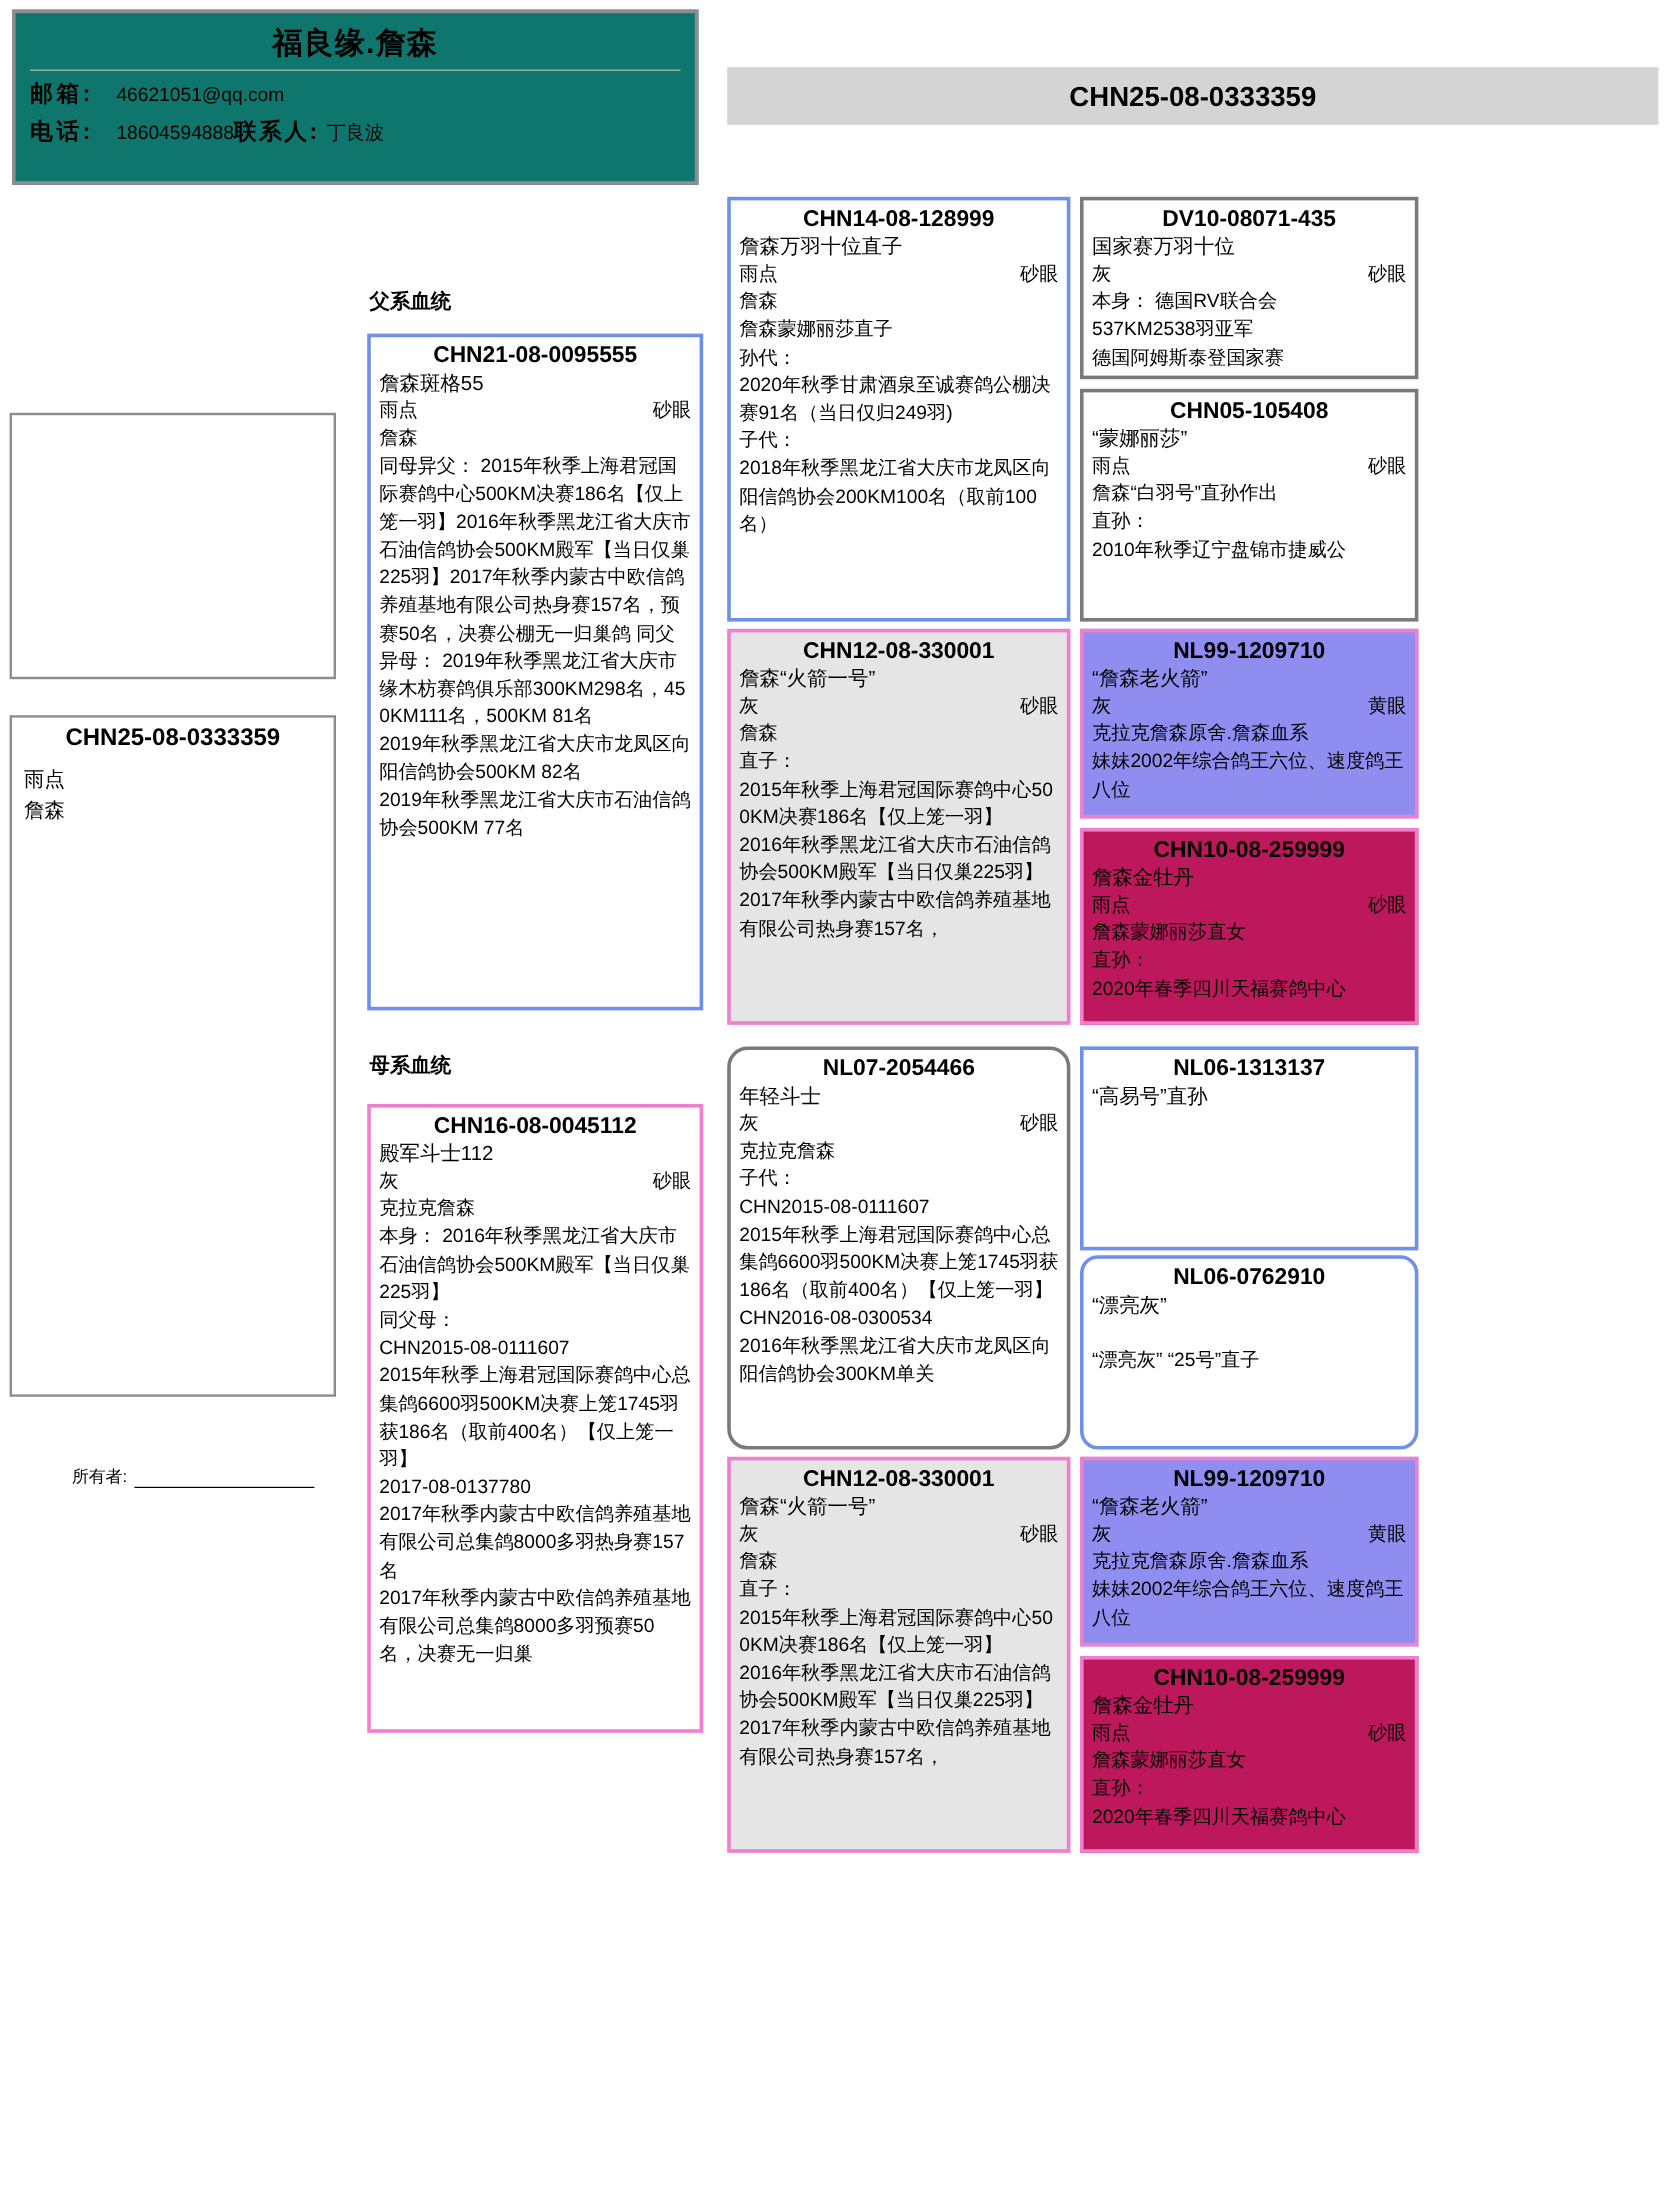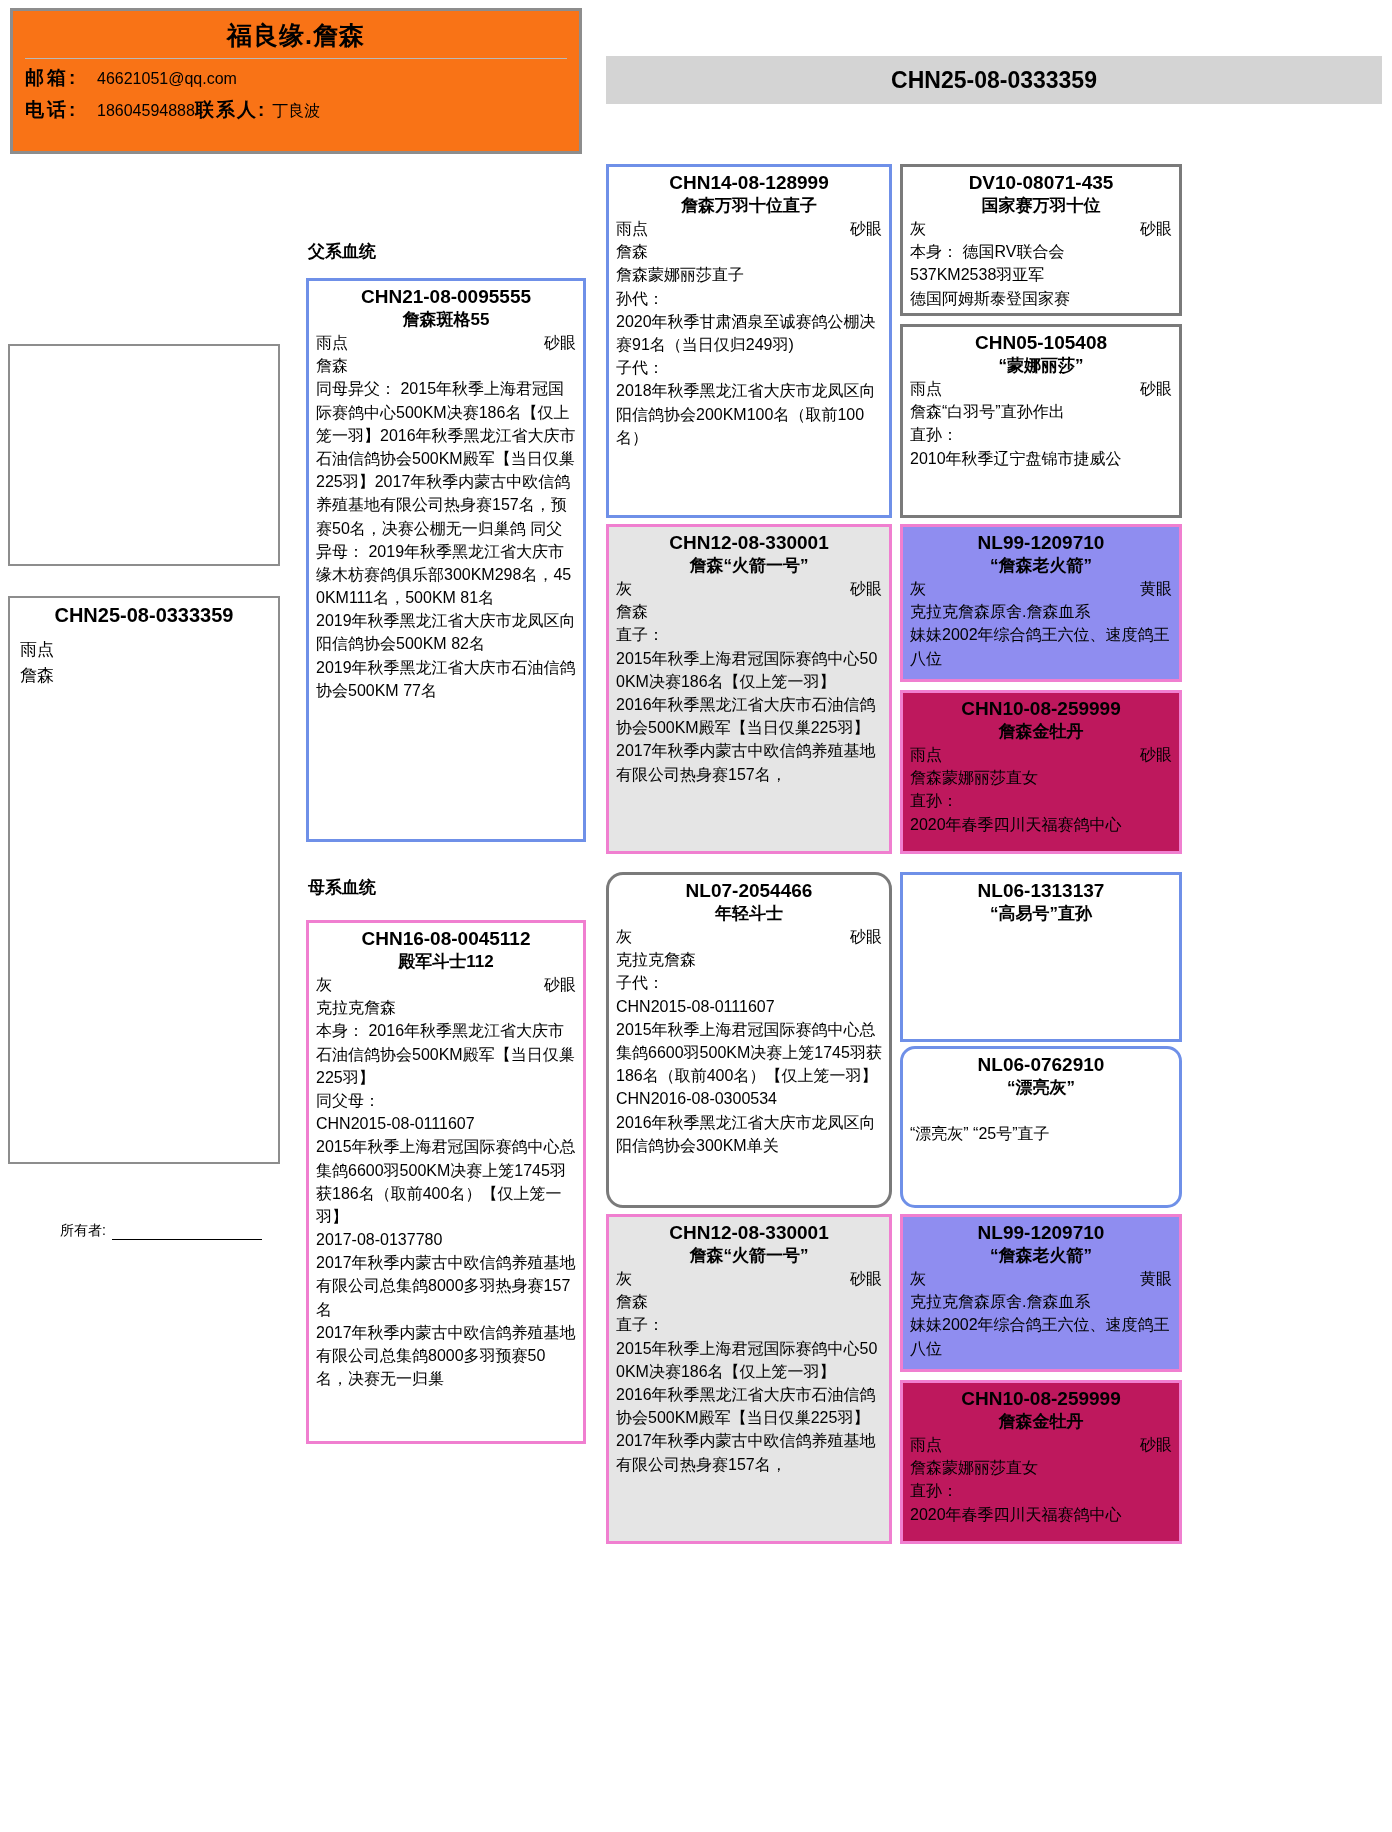--- a/index.html
+++ b/index.html
@@ -14,21 +14,21 @@
     height: 1832px;
     overflow: hidden;
   }
 
   
   .loft-card {
     position: absolute;
     left: 10px; top: 8px;
     width: 572px; height: 146px;
     border: 3px solid #8d8d8d;
-    background: #f97316;
+    background: #0f766e;
     padding: 6px 12px 0 12px;
   }
   .loft-title {
     text-align: center;
     font-size: 25px;
     font-weight: bold;
     letter-spacing: 1px;
     margin: 2px 0 6px 0;
   }
   .loft-rule { border-top: 1px solid #b9b9b9; margin: 0 0 6px 0; }
@@ -62,22 +62,21 @@
     overflow: hidden;
     padding: 4px 7px 2px 7px;
   }
   .box .ring {
     text-align: center;
     font-weight: bold;
     font-size: 19px;
     line-height: 1.25;
   }
   .box .name {
-    text-align: center;
-    font-weight: bold;
+    font-weight: normal;
     font-size: 17px;
     line-height: 1.25;
   }
   .box .attrs {
     display: flex;
     justify-content: space-between;
     font-size: 16px;
     line-height: 1.45;
     margin-top: 1px;
   }

